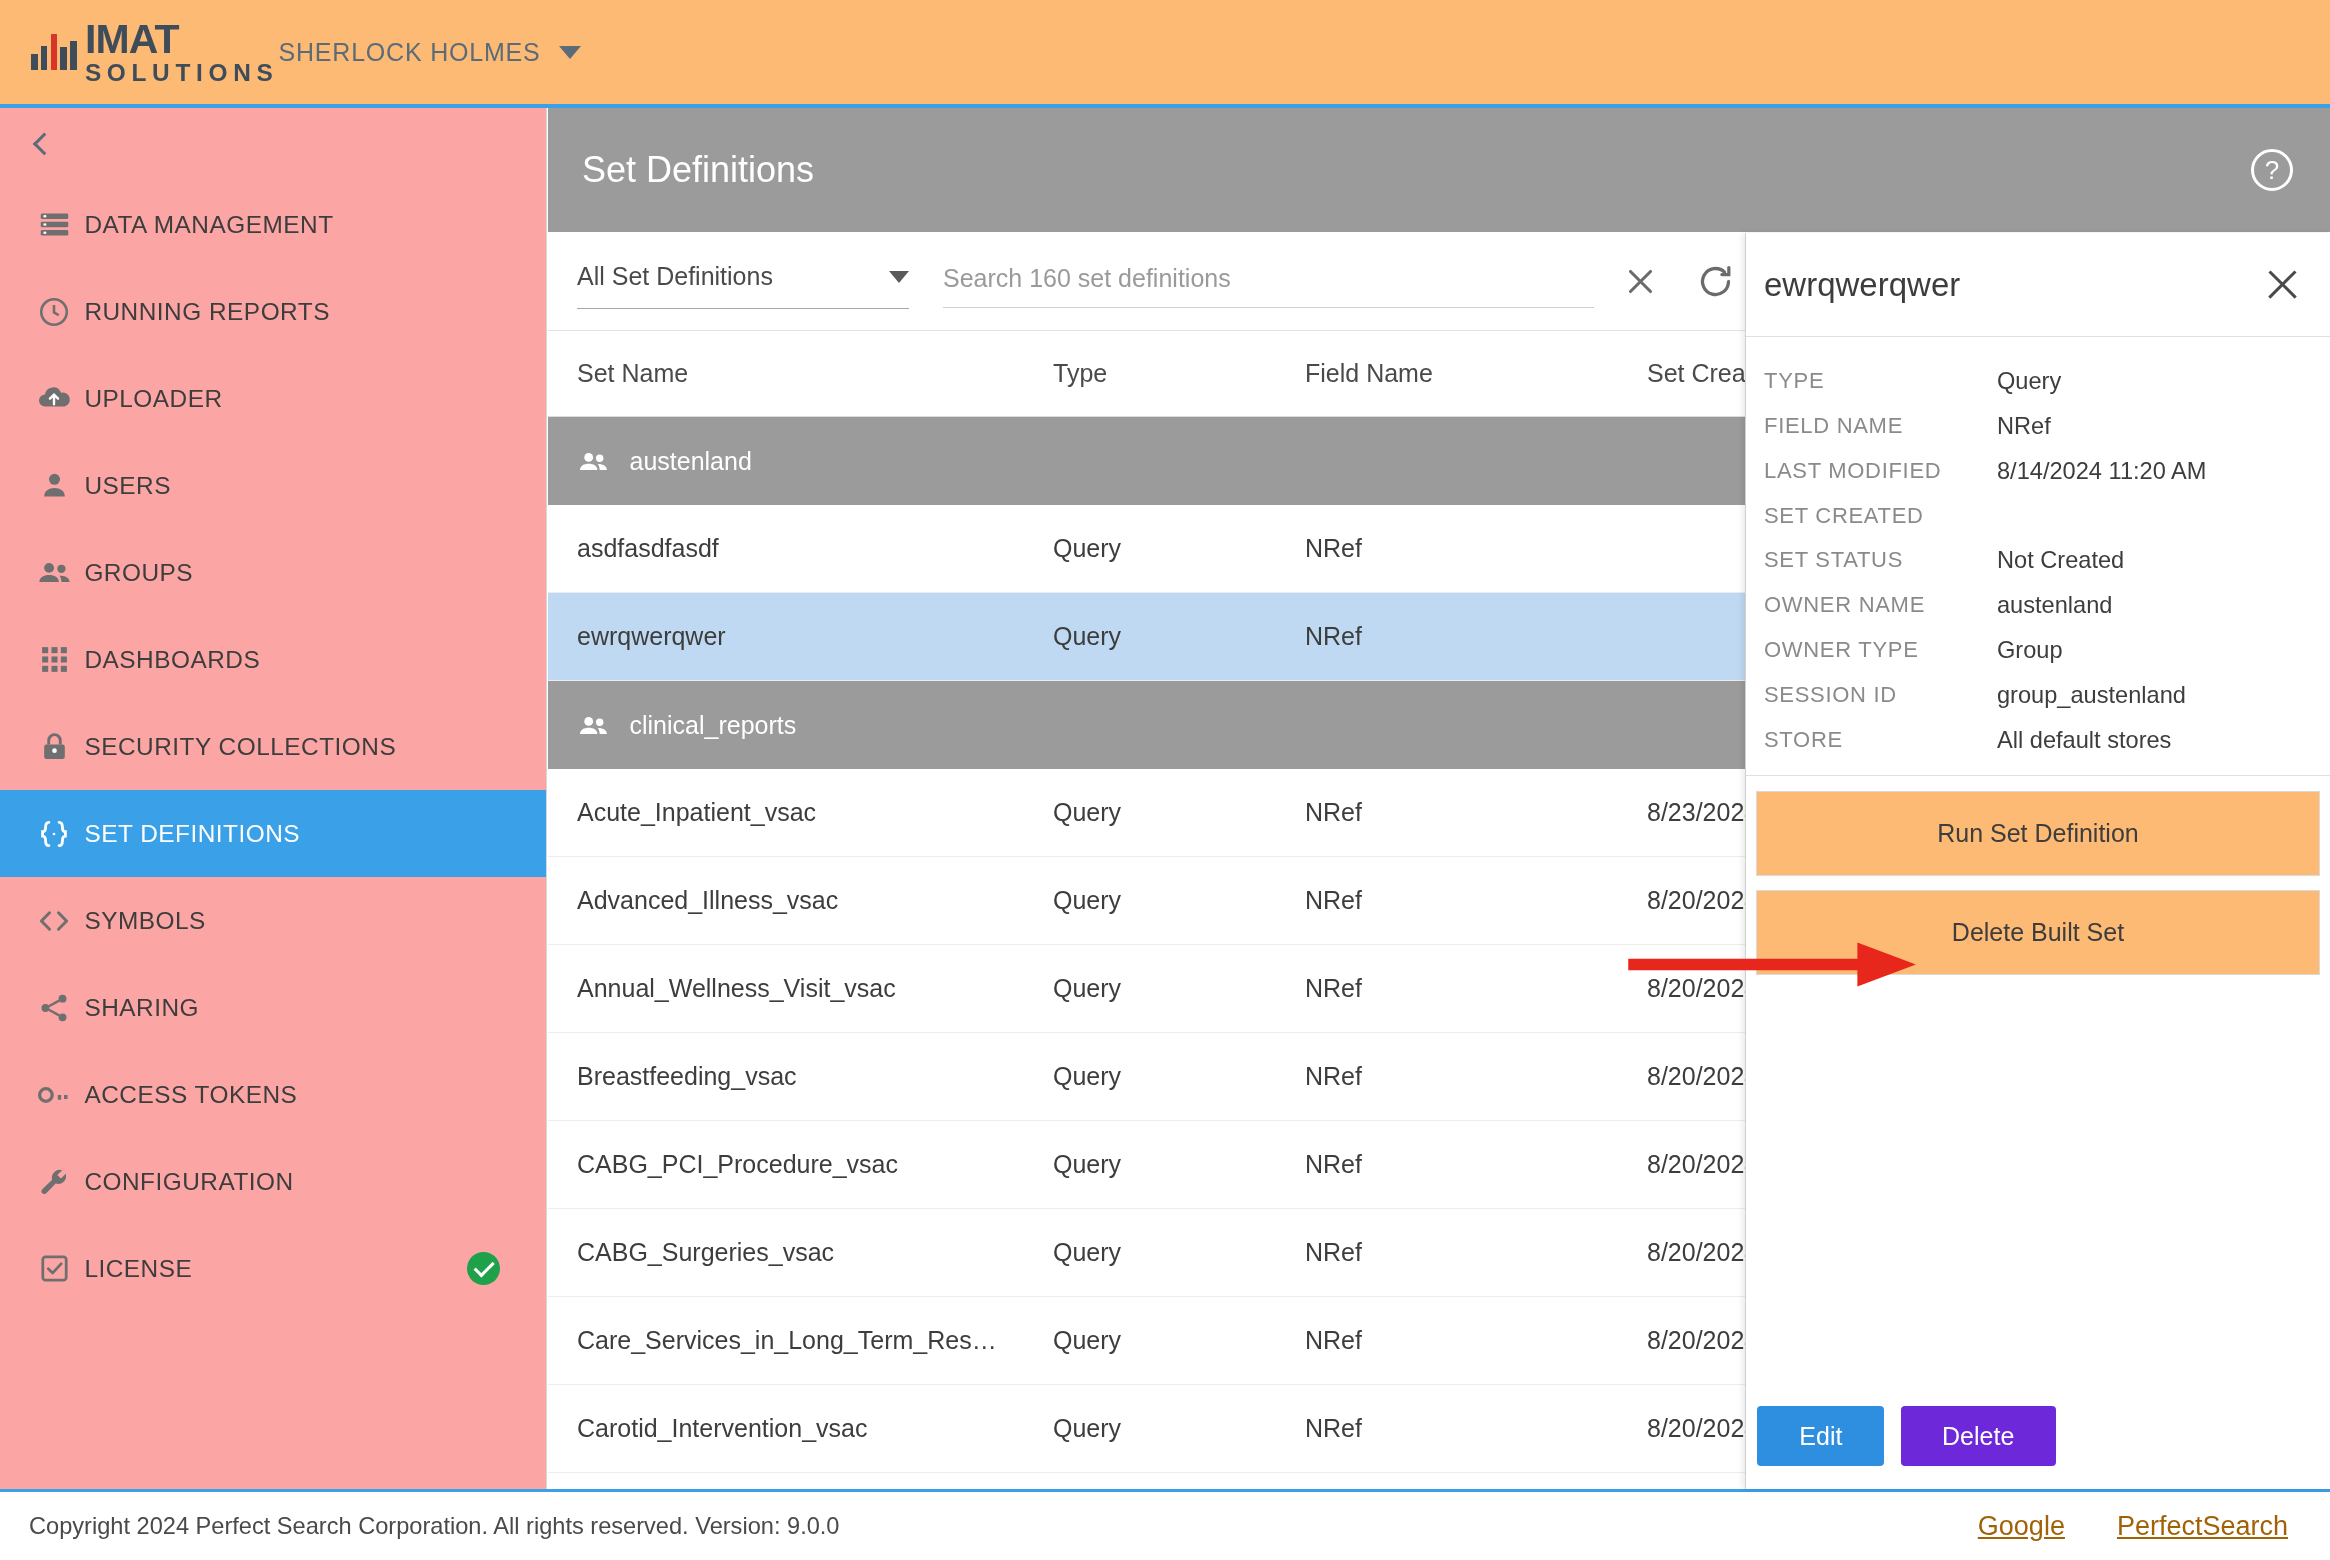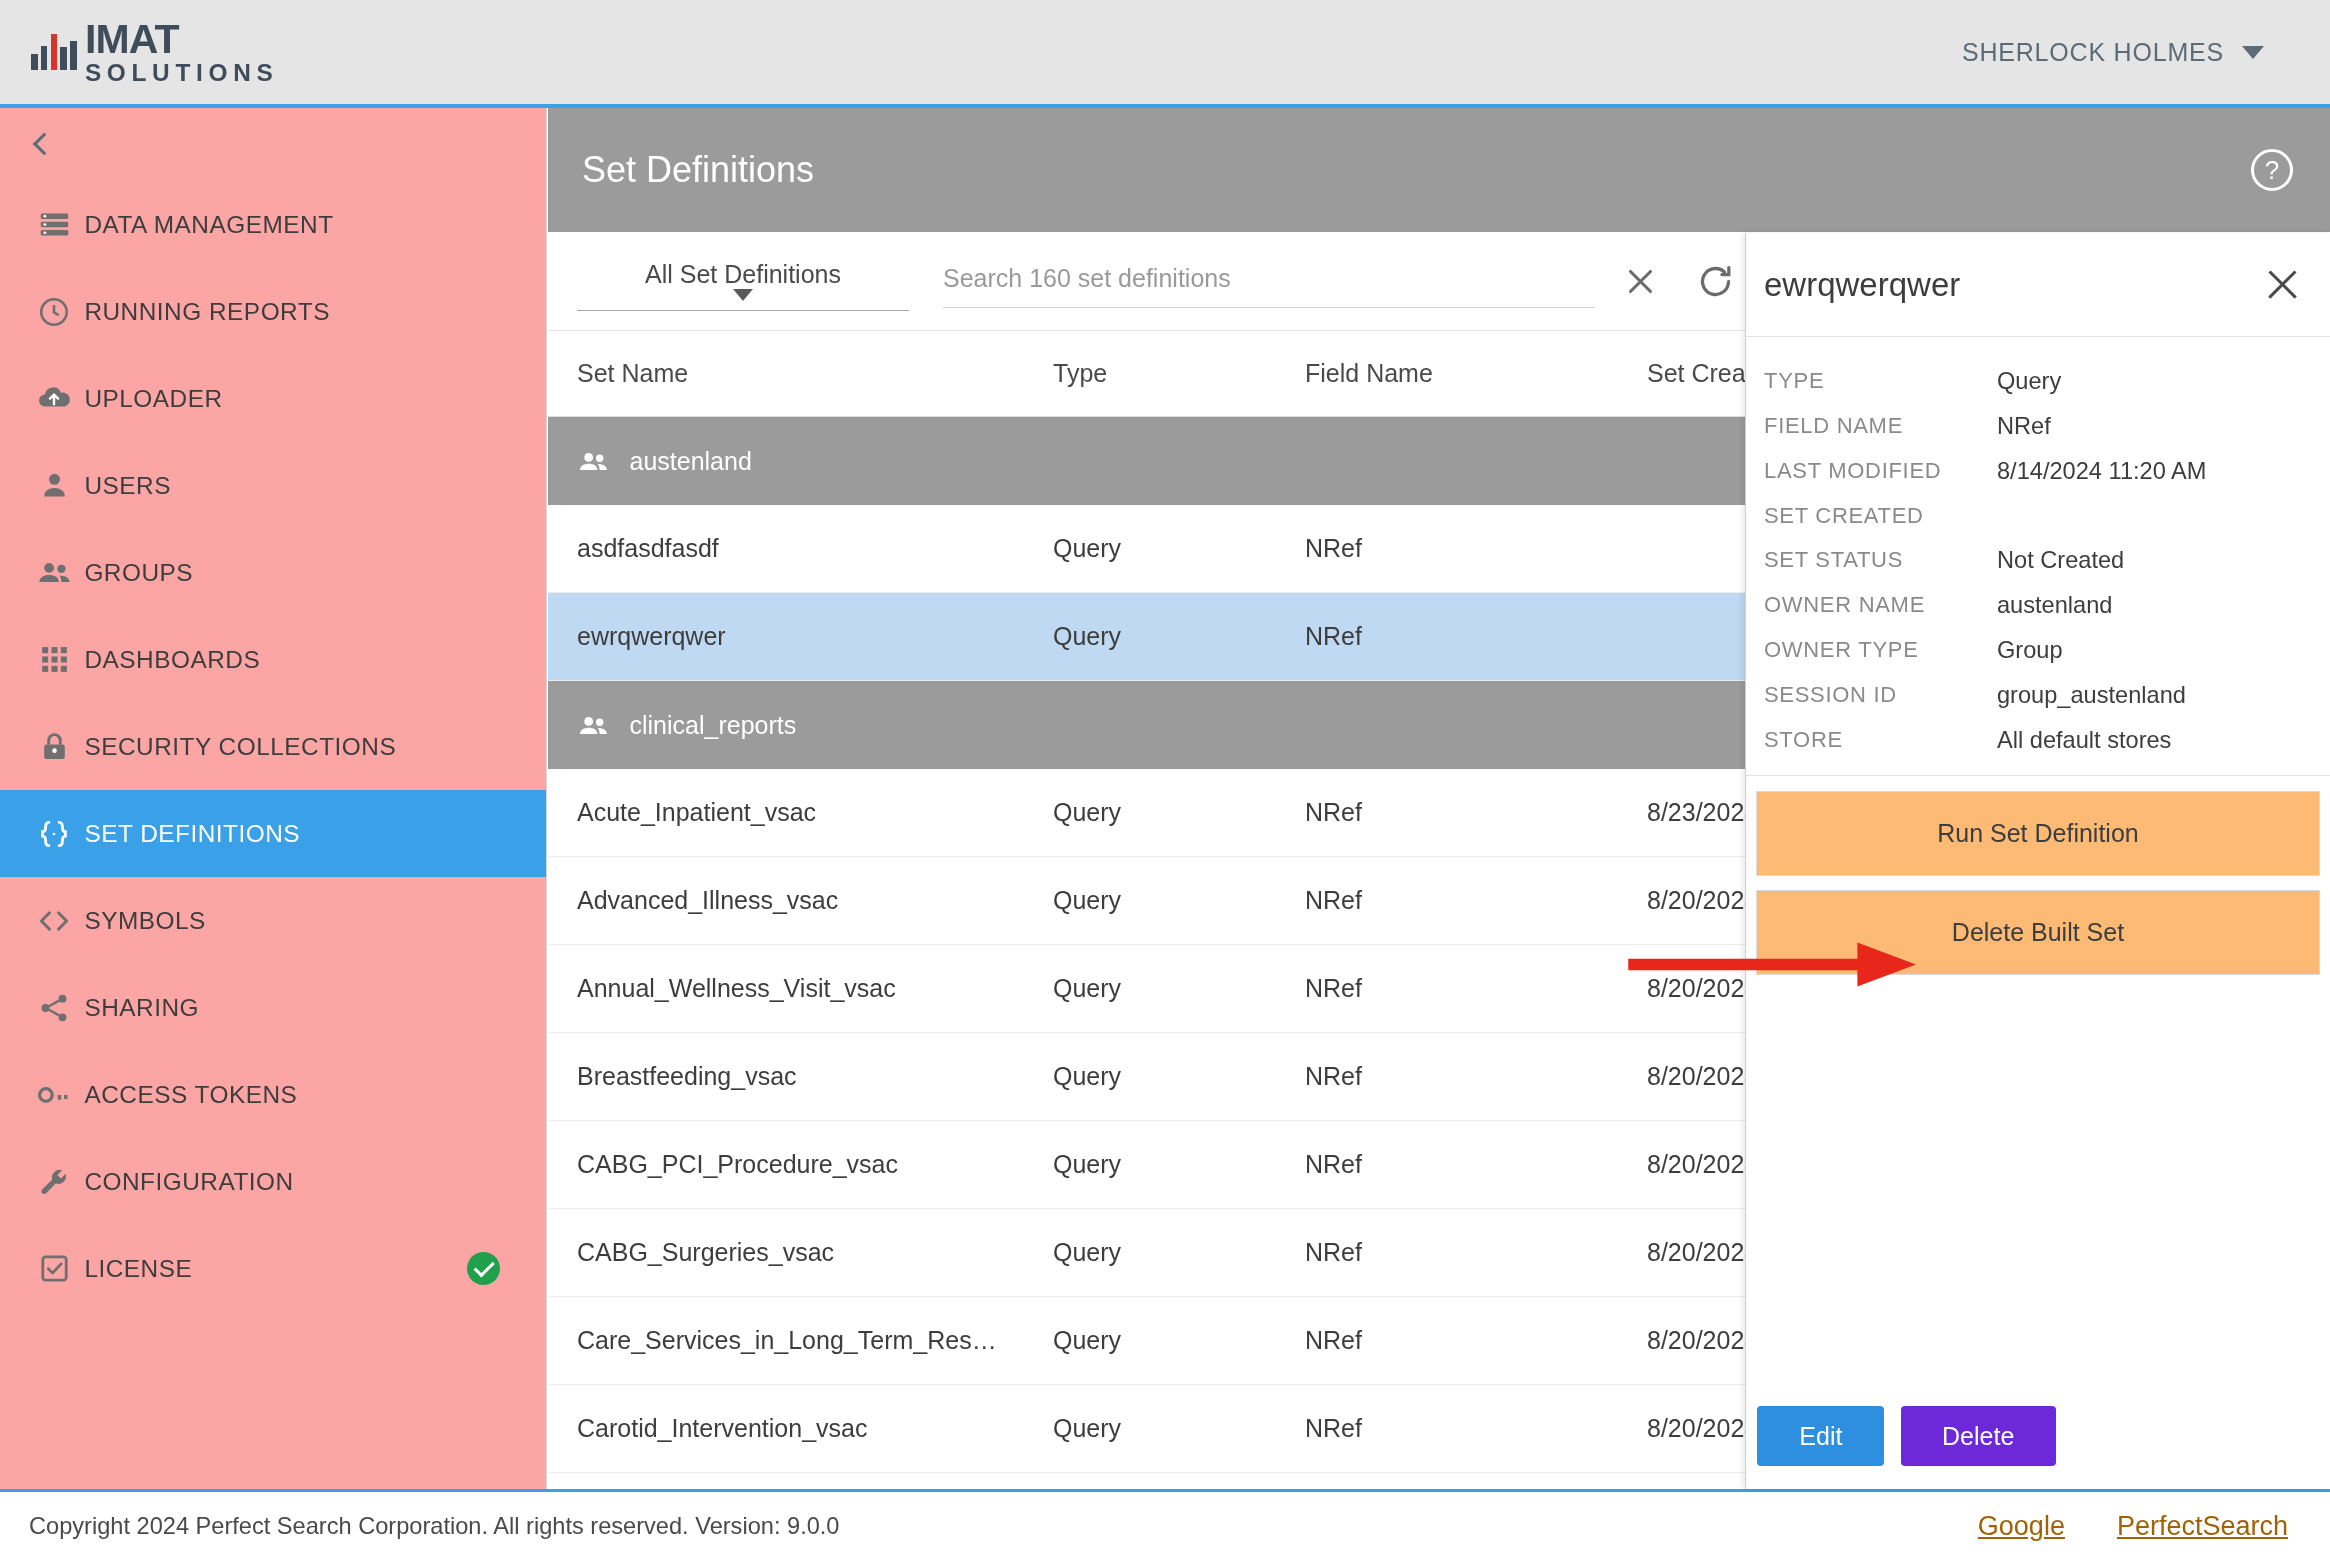--- a/index.html
+++ b/index.html
@@ -7,22 +7,22 @@
     width: 2330px; height: 1561px;
     font-family: "Liberation Sans", sans-serif;
     background: #ffffff;
     overflow: hidden;
   }
   .app { position: relative; width: 2330px; height: 1561px; }
 
   
   .topbar {
     position: absolute; left: 0; top: 0; width: 2330px; height: 108px;
-    background: #e5e5e5; border-bottom: 4.1px solid #3aa0e8;
-    display: flex; align-items: center; justify-content: space-between;
+    background: #fdba74; border-bottom: 4.1px solid #3aa0e8;
+    display: flex; align-items: center; 
   }
   .logo-wrap { display: flex; align-items: center; padding-left: 31px; }
   .logo-bars { display: flex; align-items: flex-end; height: 36px; margin-right: 4.9px; }
   .logo-bars i { display: block; width: 6.5px; margin-right: 3.3px; background: #3f4c5a; }
   .logo-bars i.r { background: #d8352a; }
   .logo-text { line-height: 1; }
   .logo-text .l1 {
     font-size: 41px; font-weight: bold; letter-spacing: -0.8px; color: #3f4c5a;
   }
   .logo-text .l2 {
@@ -88,21 +88,21 @@
     width: 42px; height: 42px; border-radius: 50%; border: 3.3px solid #ffffff;
     color: #ffffff; font-size: 26px; display: flex; align-items: center;
     justify-content: center; cursor: pointer;
   }
   .toolbar {
     height: 99px; display: flex; align-items: center; padding-left: 29px;
     border-bottom: 0.8px solid #e3e3e3;
   }
   .select-wrap {
     width: 332px; display: flex; align-items: center; justify-content: space-between;
-    border-bottom: 1.6px solid #a8a8a8; padding-bottom: 9px; cursor: pointer; margin-top: 9.8px; flex-direction: column;
+    border-bottom: 1.6px solid #a8a8a8; padding-bottom: 17px; cursor: pointer; margin-top: 9.8px;
   }
   .select-wrap .val { font-size: 25px; color: #4a4a4a; }
   .select-caret {
     width: 0; height: 0; border-left: 10.6px solid transparent;
     border-right: 10.6px solid transparent; border-top: 12.2px solid #5a5a5a;
   }
   .search-wrap {
     width: 651px; margin-left: 34px; border-bottom: 1.6px solid #cfcfcf;
     padding-bottom: 14.7px; margin-top: 9.8px;
   }

